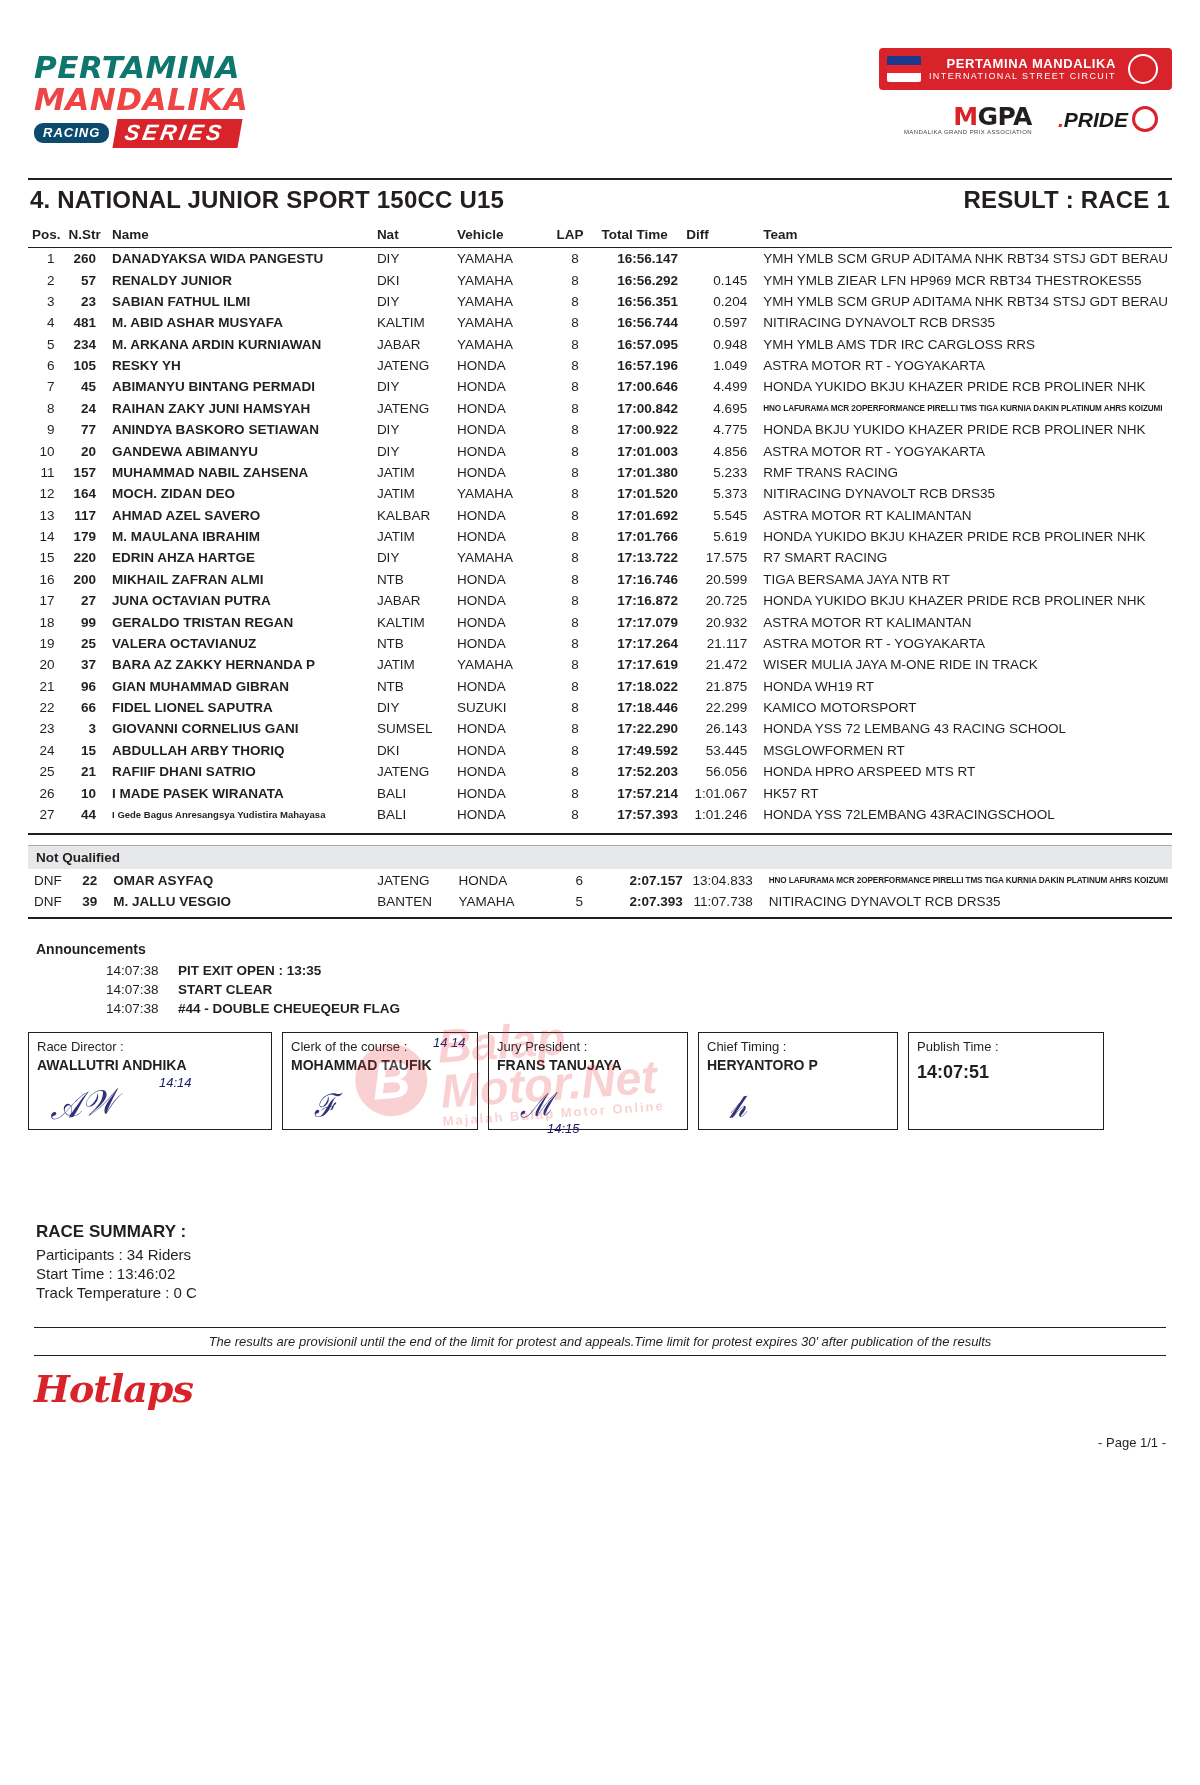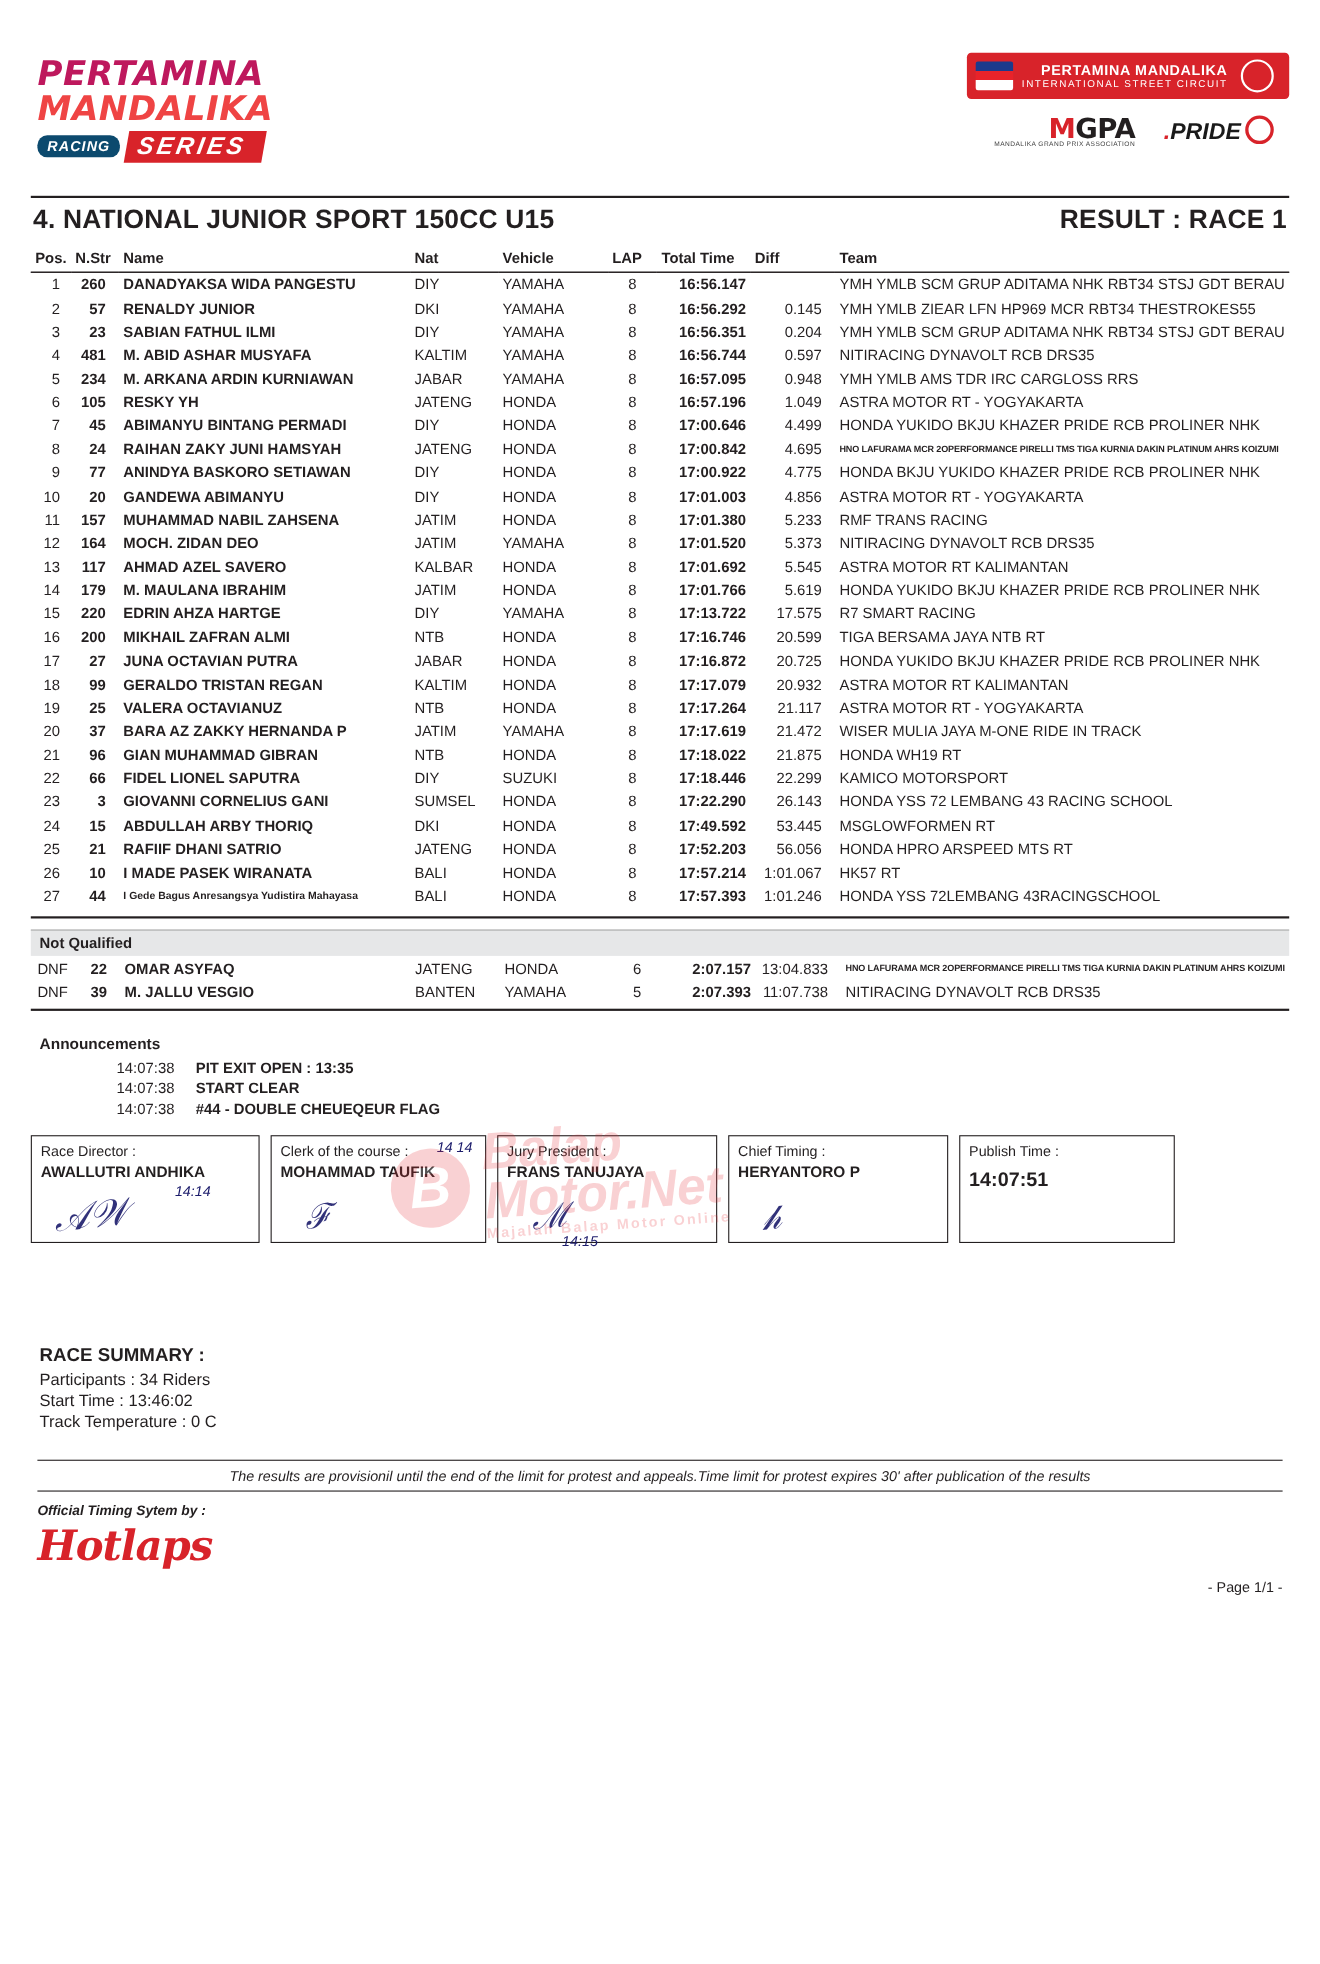--- a/index.html
+++ b/index.html
@@ -25,21 +25,21 @@
     position: relative;
     height: 178px;
   }
   .logo-left {
     position: absolute;
     left: 6px; top: 52px;
     width: 300px;
   }
   .logo-left .l1 {
     font-size: 31px; font-weight: bold; letter-spacing: 0.5px;
-    font-style: italic; color: #be185d; line-height: 1.0;
+    font-style: italic; color: #0f766e; line-height: 1.0;
     font-family: "DejaVu Sans", sans-serif;
   }
   .logo-left .l2 {
     font-size: 31px; font-weight: bold; letter-spacing: 0.5px;
     font-style: italic; color: #ef4444; line-height: 1.05;
     font-family: "DejaVu Sans", sans-serif;
   }
   .logo-left .l3row {
     display: flex; align-items: center; gap: 6px; margin-top: 3px;
   }
@@ -171,21 +171,21 @@
   .ann-msg { font-weight: bold; }
 
   
   .sig-wrap {
     display: flex; margin-top: 16px; gap: 10px;
   }
   .sig-box {
     border: 1px solid #231f20; height: 98px; position: relative;
     padding: 6px 8px;
   }
-  .sig-box.b1 { width: 208px; }
+  .sig-box.b1 { width: 244px; }
   .sig-box.b2 { width: 196px; }
   .sig-box.b3 { width: 200px; }
   .sig-box.b4 { width: 200px; }
   .sig-box.b5 { width: 196px; }
   .sig-label { font-size: 13px; }
   .sig-name { font-weight: bold; font-size: 14px; margin-top: 3px; }
   .sig-time { font-weight: bold; font-size: 18px; margin-top: 8px; }
   .scribble {
     position: absolute; left: 20px; bottom: 4px; font-size: 34px;
     color: #1b1b6b; font-family: "DejaVu Serif", serif; font-style: italic;
@@ -680,21 +680,20 @@
   </div>
 
   <div class="summary-title">RACE SUMMARY :</div>
   <div class="summary-line">Participants : 34 Riders</div>
   <div class="summary-line">Start Time : 13:46:02</div>
   <div class="summary-line">Track Temperature : 0 C</div>
 
   <div class="notice">The results are provisionil until the end of the limit for protest and appeals.Time limit for protest expires 30' after publication of the results</div>
 
   <div class="footer">
-    <div class="official">Official Timing Sytem by :</div>
     <div class="hotlaps">Hotlaps</div>
     <div class="page-num">- Page 1/1 -</div>
   </div>
 
   <div class="watermark">
     <span class="wm-badge">B</span>
     <span class="wm-text">
       <div class="w1">Balap</div>
       <div class="w2">Motor.Net</div>
       <div class="w3">Majalah Balap Motor Online</div>

